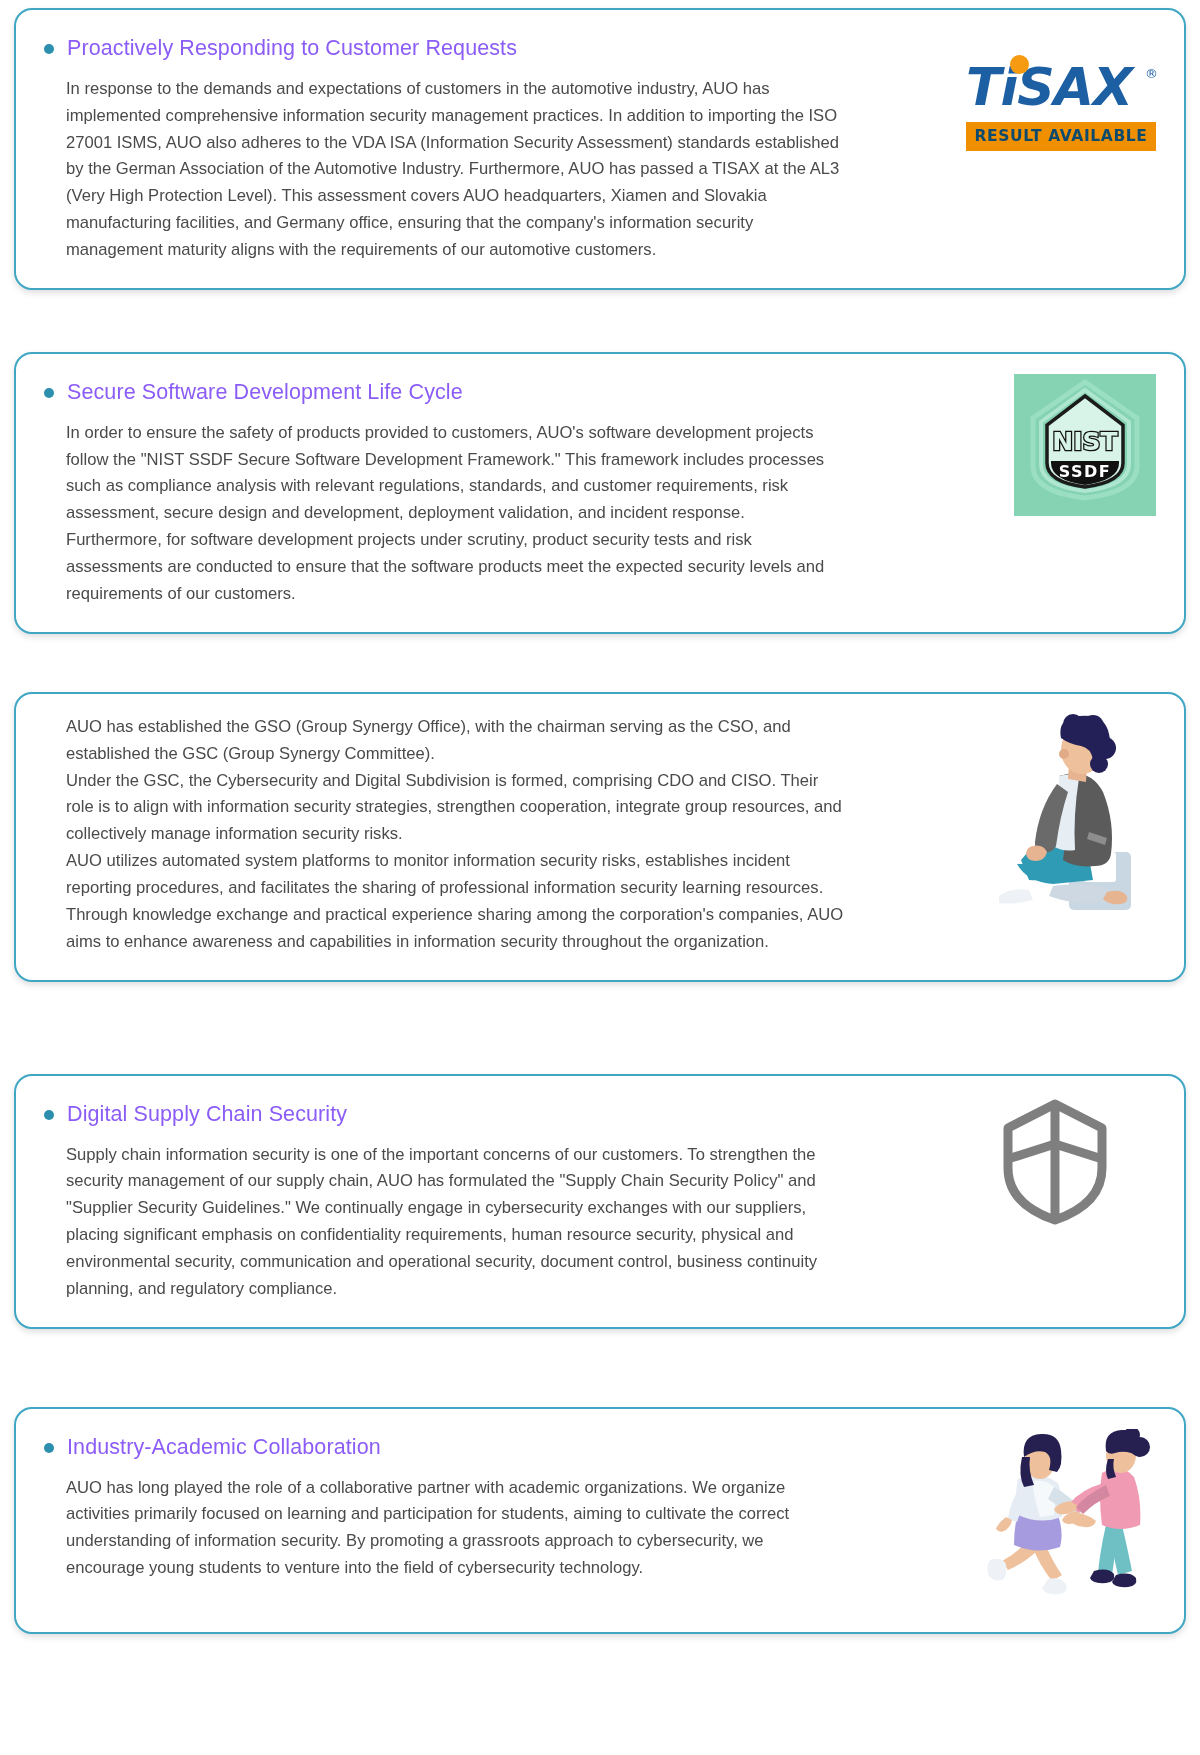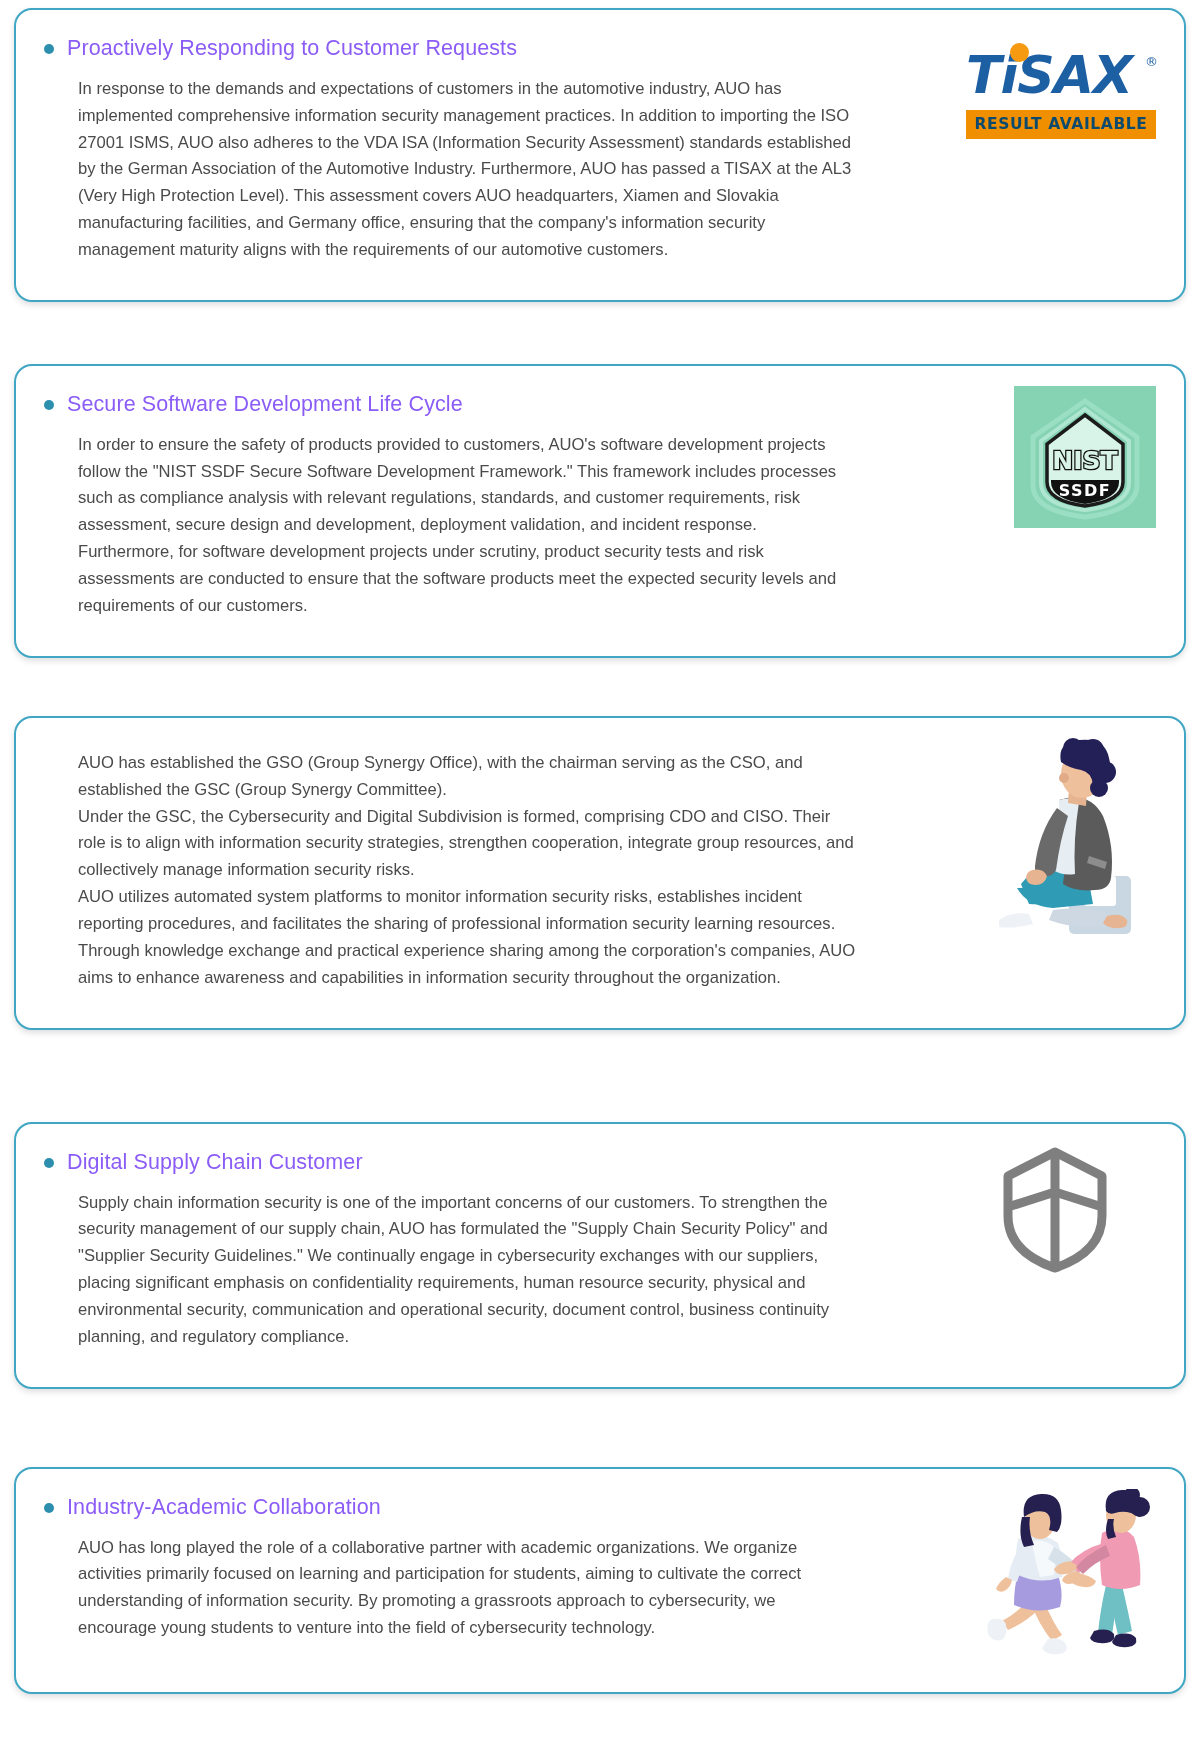--- a/index.html
+++ b/index.html
@@ -52,37 +52,37 @@
     color: #8b5cf6;
     font-weight: 400;
     letter-spacing: 0.1px;
     line-height: 1.2;
   }
 
   .para {
     font-size: 16.6px;
     line-height: 1.62;
     color: #4a4a4a;
-    margin: 12px;
+    margin: 0;
     padding-left: 22px;
     max-width: 800px;
     white-space: pre-line;
   }
 
   .art {
     flex: 0 0 auto;
     display: flex;
     align-items: center;
     justify-content: center;
   }
 
   
   .tisax {
     width: 190px;
-    margin-top: 14px;
+    margin-top: 26px;
   }
   .tisax-word {
     position: relative;
     height: 62px;
   }
   .tisax-text {
     font-family: "DejaVu Sans", sans-serif;
     font-style: italic;
     font-weight: bold;
     font-size: 52px;
@@ -115,21 +115,21 @@
     padding: 5px 0 6px 0;
     margin-top: 4px;
     font-family: "DejaVu Sans", sans-serif;
   }
 
   
   .nist {
     width: 142px; height: 142px;
     background: #86d3b4;
     display: flex;
-    align-items: center;
+    align-items: flex-start;
     justify-content: center;
   }
 
   
   .shield-wrap { width: 160px; }
 
   
   .illus-sit { width: 175px; }
   .illus-pair { width: 190px; }
 
@@ -240,21 +240,21 @@
       </div>
     </div>
   </div>
 
   <div class="gap-c"></div>
 
   <div class="card">
     <div class="card-body">
       <div class="heading-row">
         <span class="bullet"></span>
-        <span class="heading">Digital Supply Chain Customer</span>
+        <span class="heading">Digital Supply Chain Security</span>
       </div>
       <p class="para">Supply chain information security is one of the important concerns of our customers. To strengthen the security management of our supply chain, AUO has formulated the "Supply Chain Security Policy" and "Supplier Security Guidelines." We continually engage in cybersecurity exchanges with our suppliers, placing significant emphasis on confidentiality requirements, human resource security, physical and environmental security, communication and operational security, document control, business continuity planning, and regulatory compliance.</p>
     </div>
     <div class="art">
       <div class="shield-wrap">
         <svg width="118" height="132" viewBox="0 0 118 132">
           <path d="M59 8 L106 32 L106 72 Q106 108 59 124 Q12 108 12 72 L12 32 Z" fill="none" stroke="#7f7f7f" stroke-width="9" stroke-linejoin="round"></path>
           <line x1="59" y1="12" x2="59" y2="122" stroke="#7f7f7f" stroke-width="9"></line>
           <line x1="15" y1="62" x2="59" y2="48" stroke="#7f7f7f" stroke-width="9"></line>
           <line x1="103" y1="62" x2="59" y2="48" stroke="#7f7f7f" stroke-width="9"></line>

